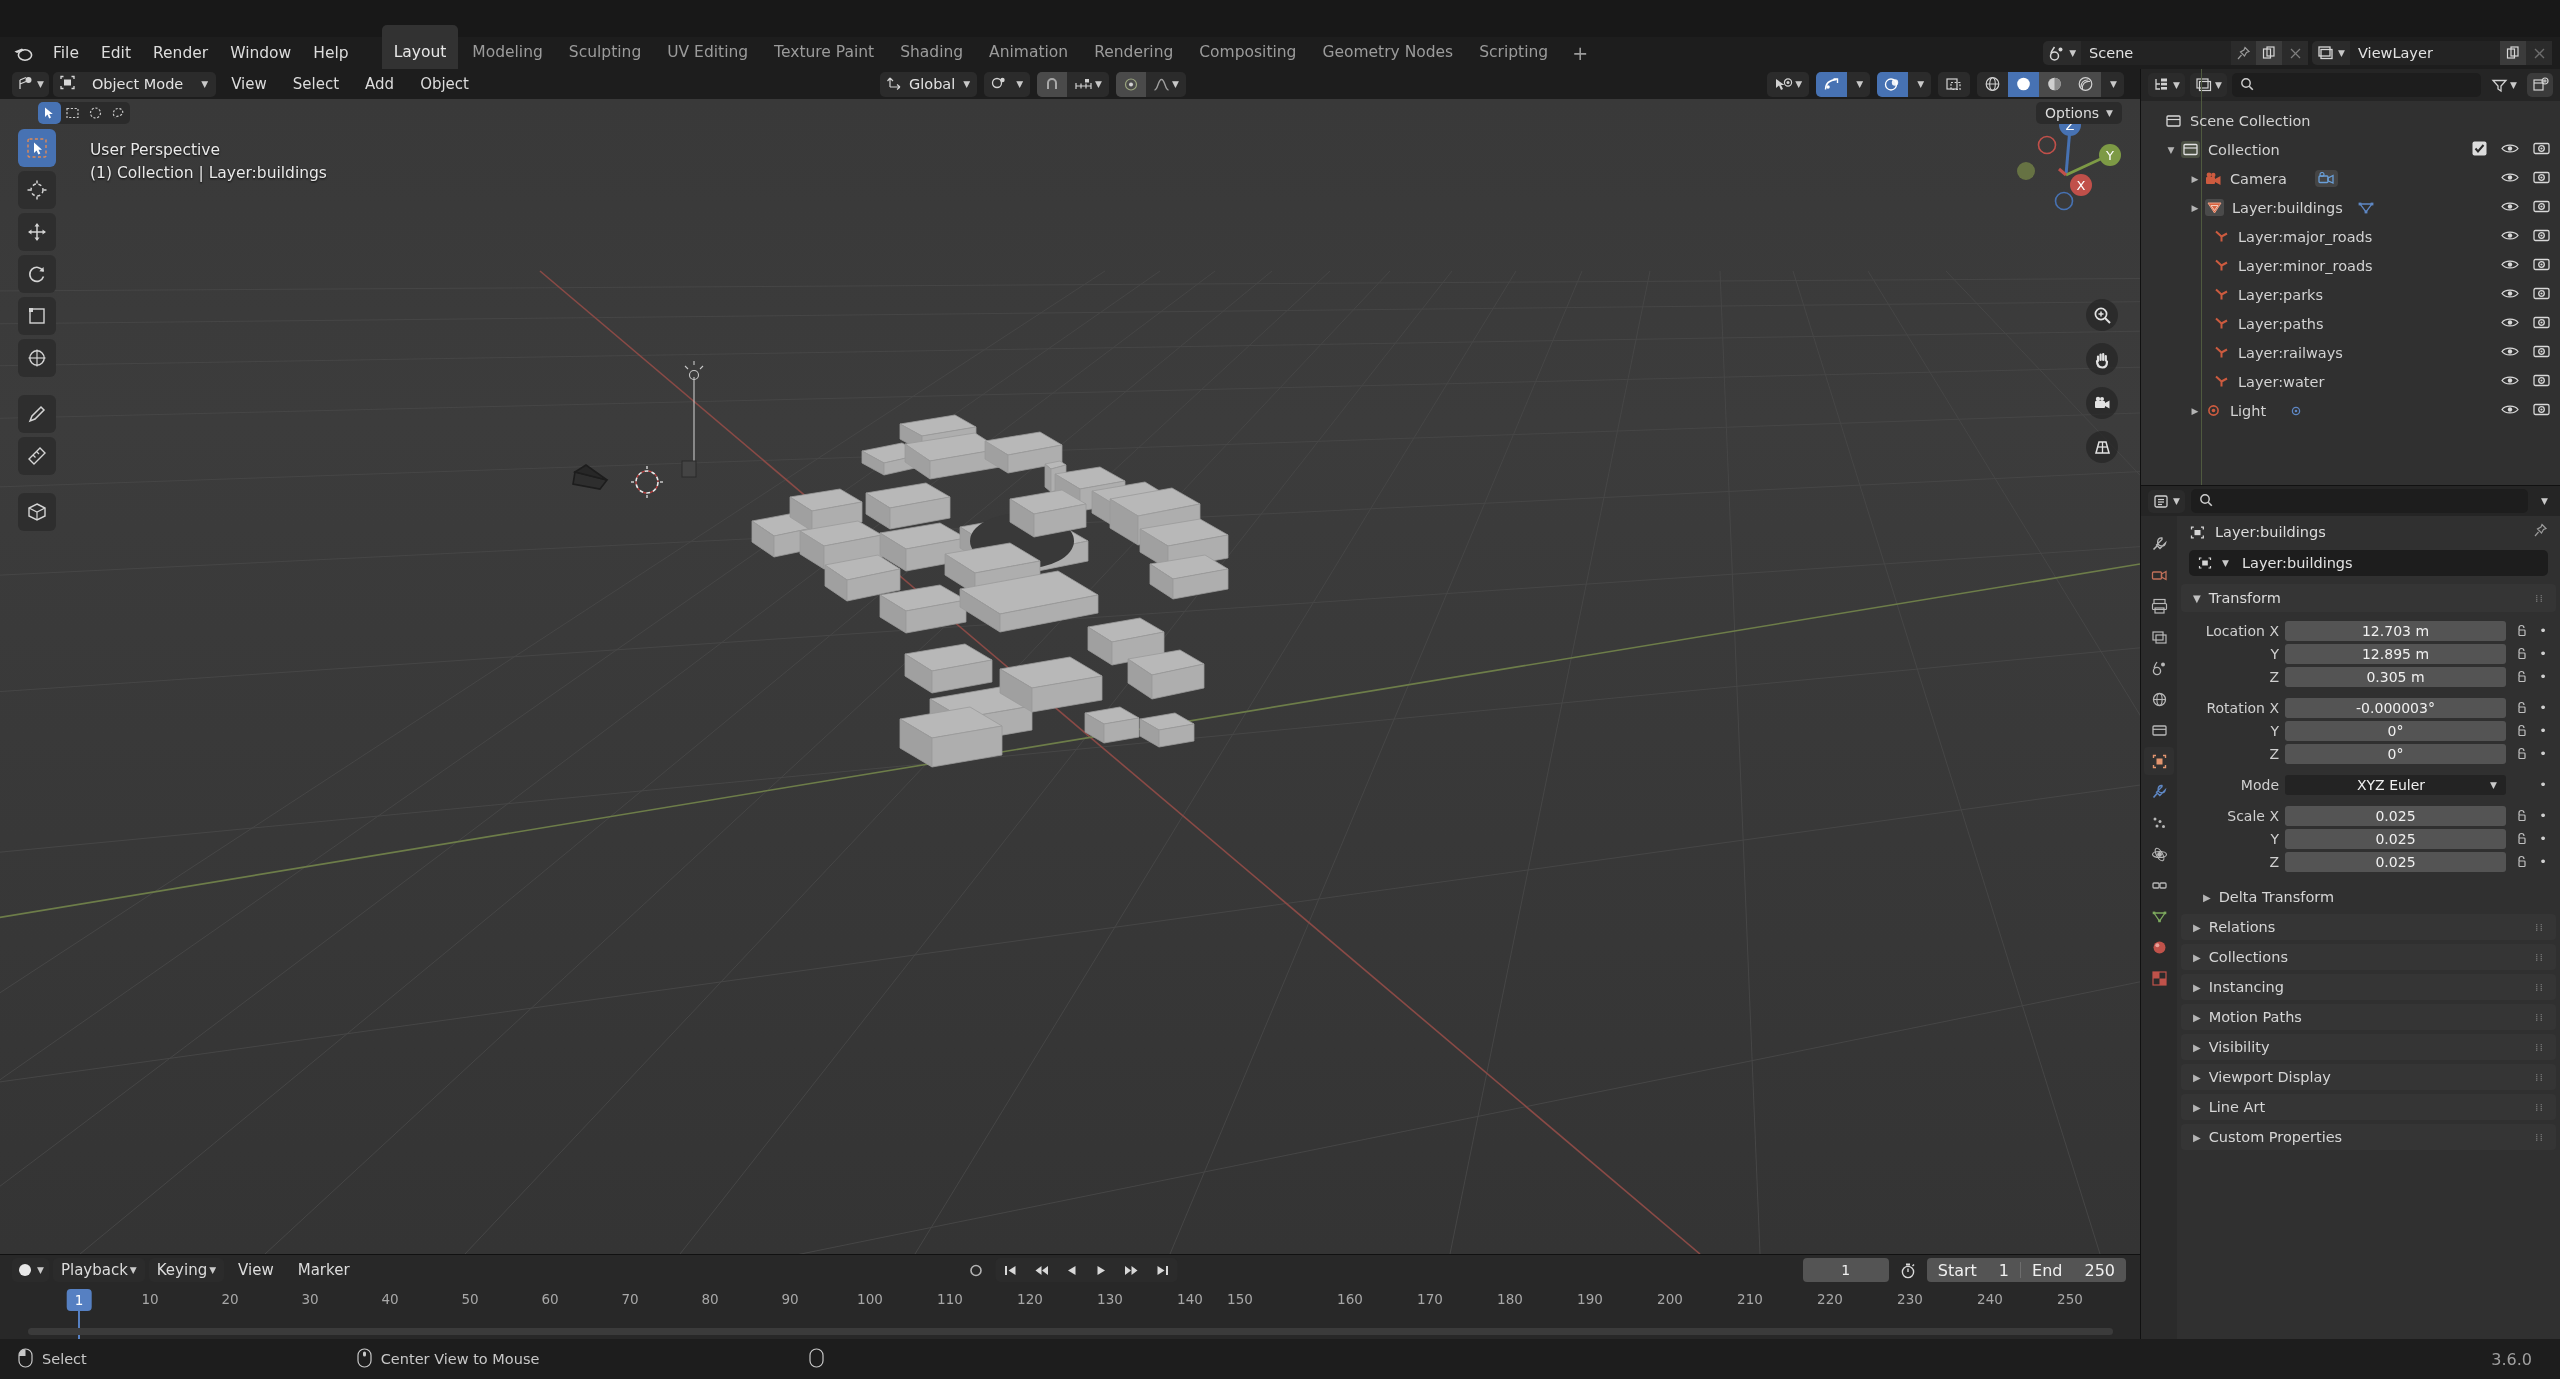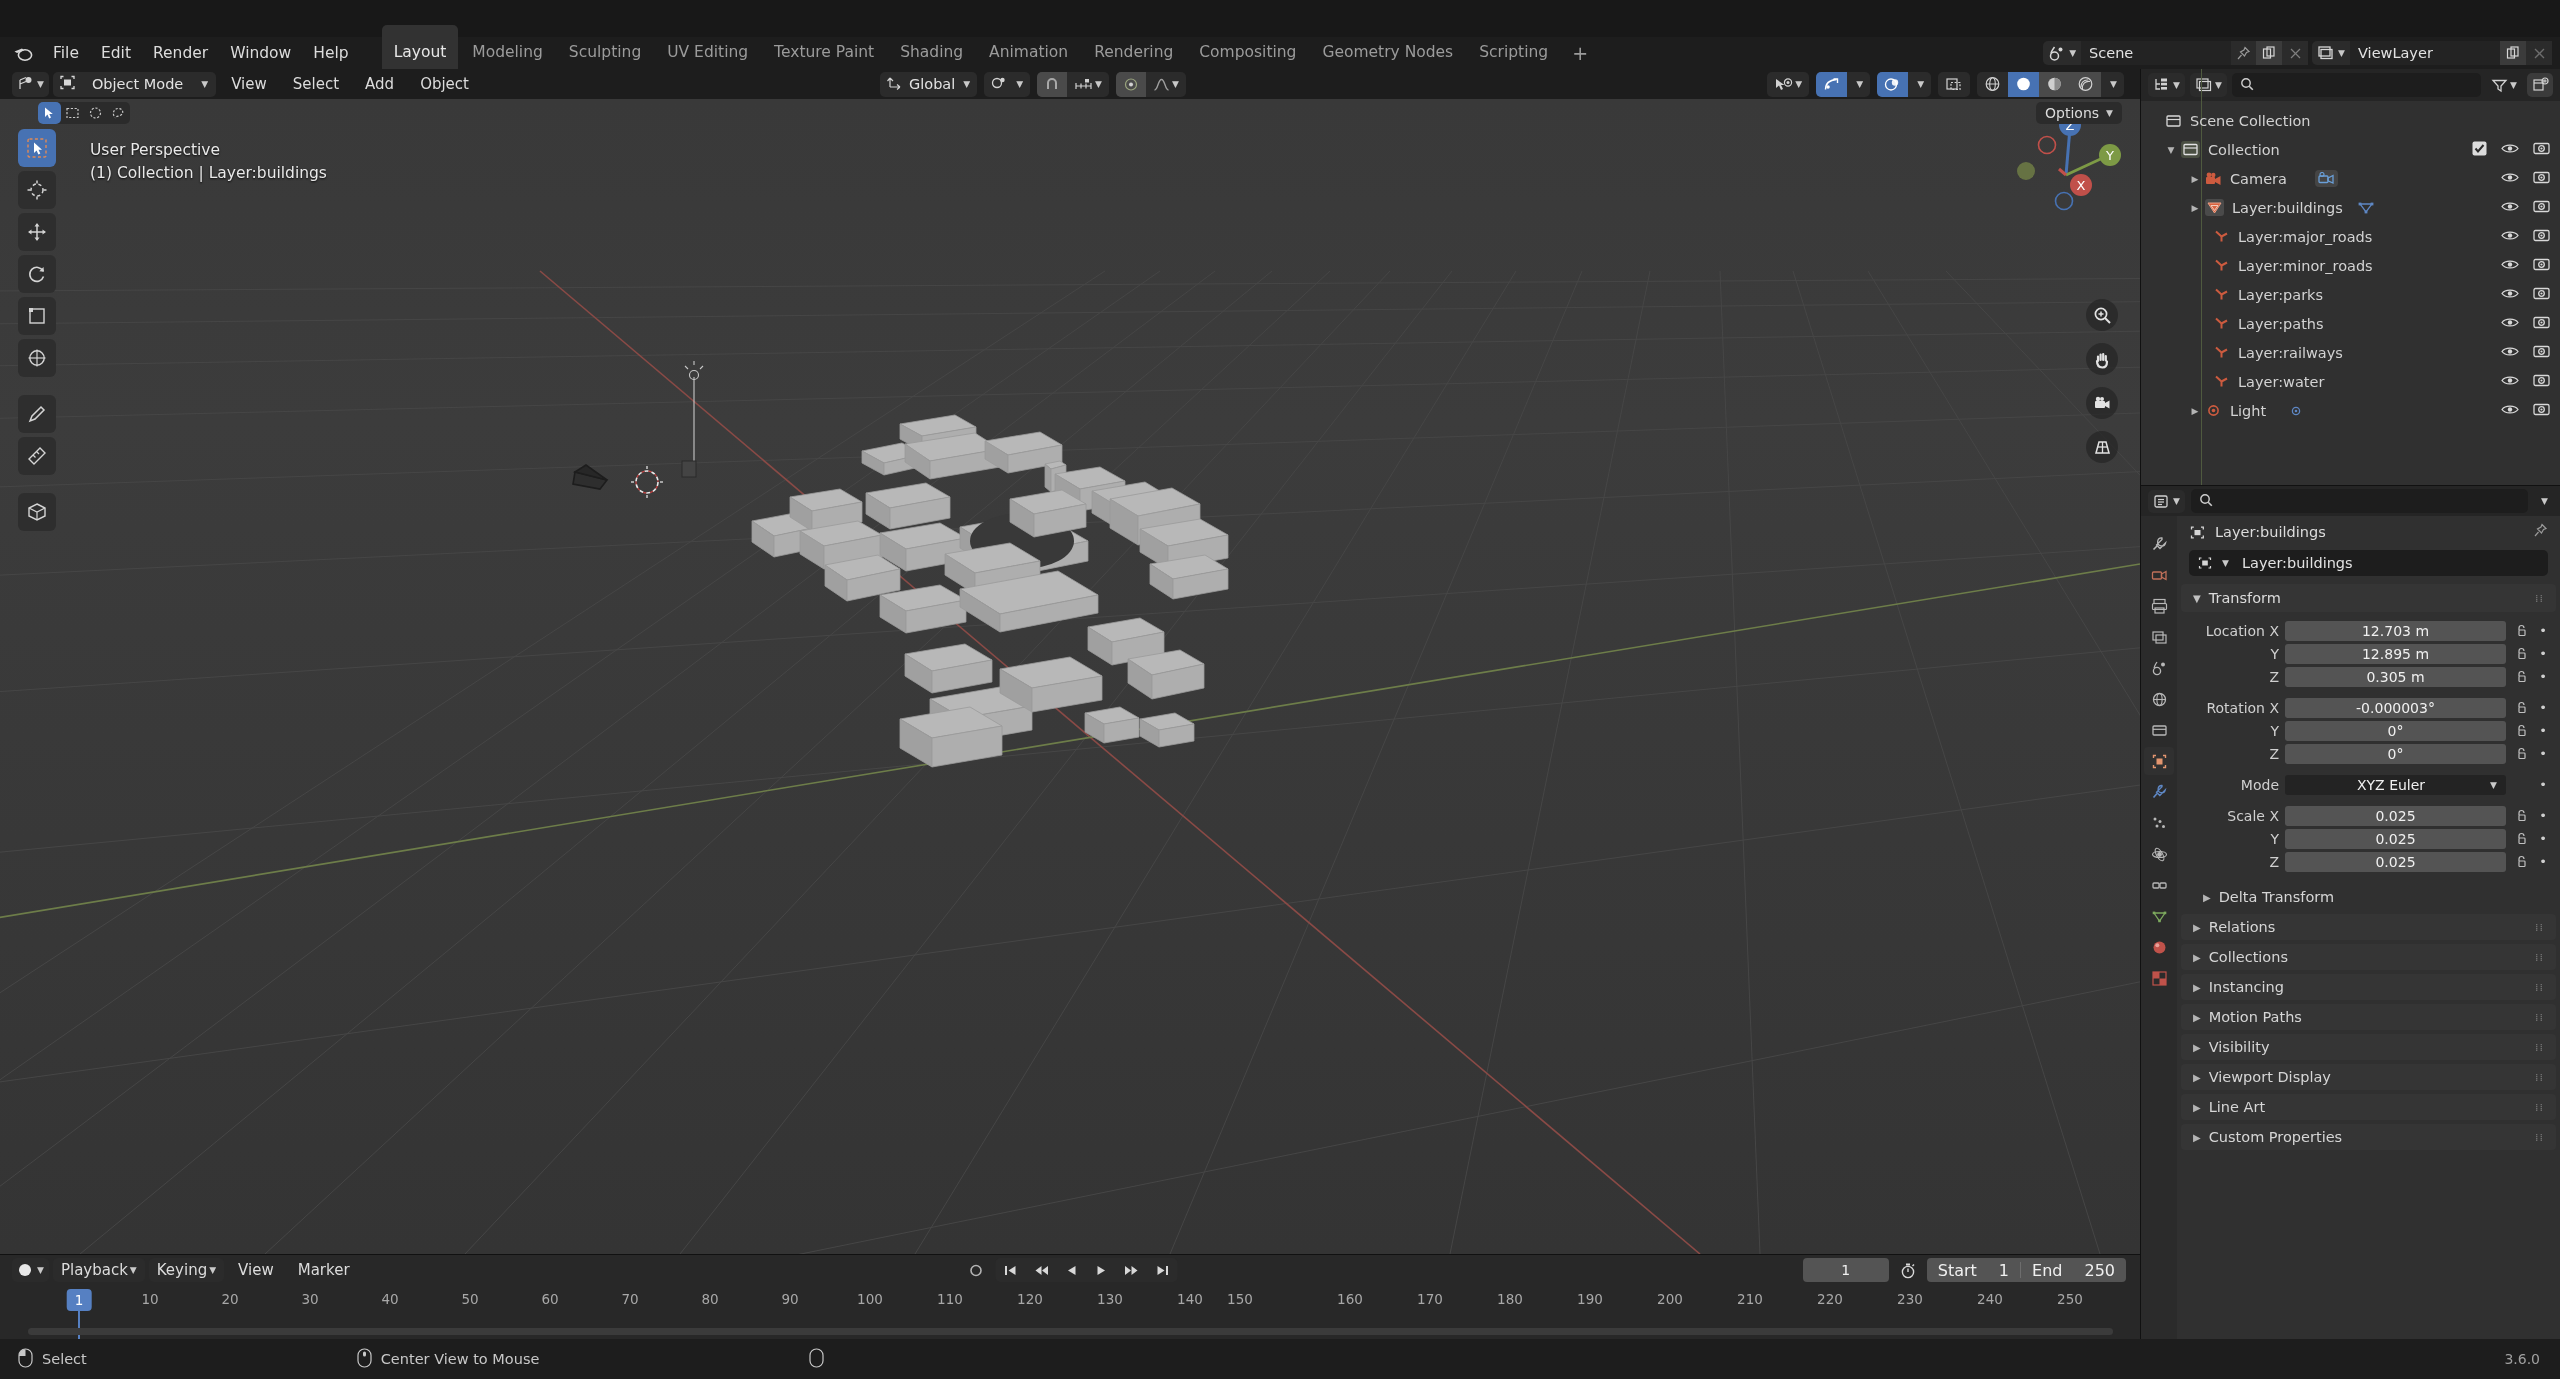--- a/index.html
+++ b/index.html
@@ -191,21 +191,21 @@
   .playhead-line { position:absolute; top:26px; width:2px; height:60px; background:#5680c2; transform:translateX(-50%);}
   .tl-scroll { position:absolute; left:28px; bottom:4px; height:7px; width:2085px; background:#3b3b3b; border-radius:4px;}
 
   
   .statusbar {
     position:absolute; left:0; top:1339px; width:2560px; height:40px; background:#1d1d1d;
     display:flex; align-items:center; padding-left:18px; gap:10px;
   }
   .sb-item { display:flex; align-items:center; gap:9px; font-size:14.5px; color:#c8c8c8;}
   .sb-gap { width:250px; }
-  .sb-ver { margin-left:auto; margin-right:20px; font-size:14px; color:#a0a0a0;}
+  .sb-ver { margin-left:auto; margin-right:28px; font-size:16px; color:#a0a0a0;}
 </style>
 </head>
 <body>
 
 <div class="app">
 
 
   <div class="topbar">
     <div class="bl-icon">
       <svg width="21" height="18" viewBox="0 0 21 18">

